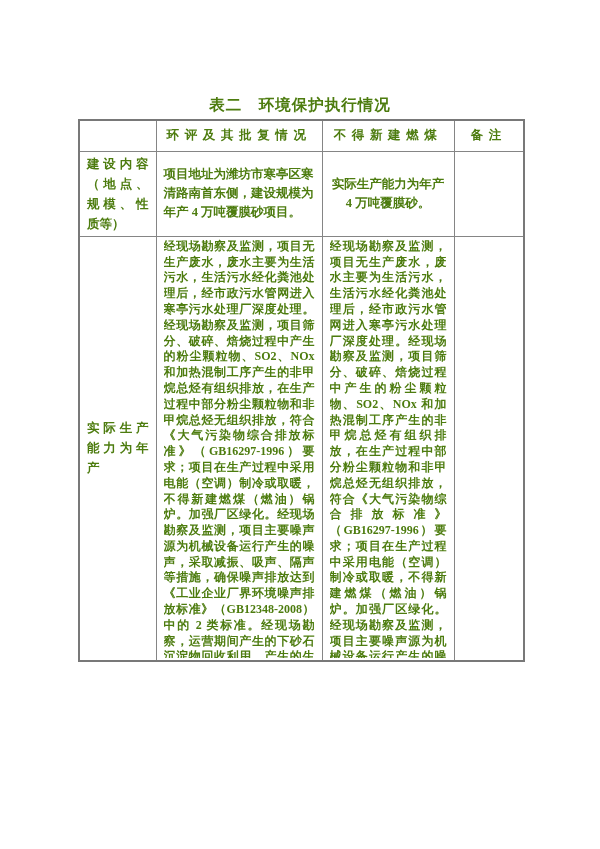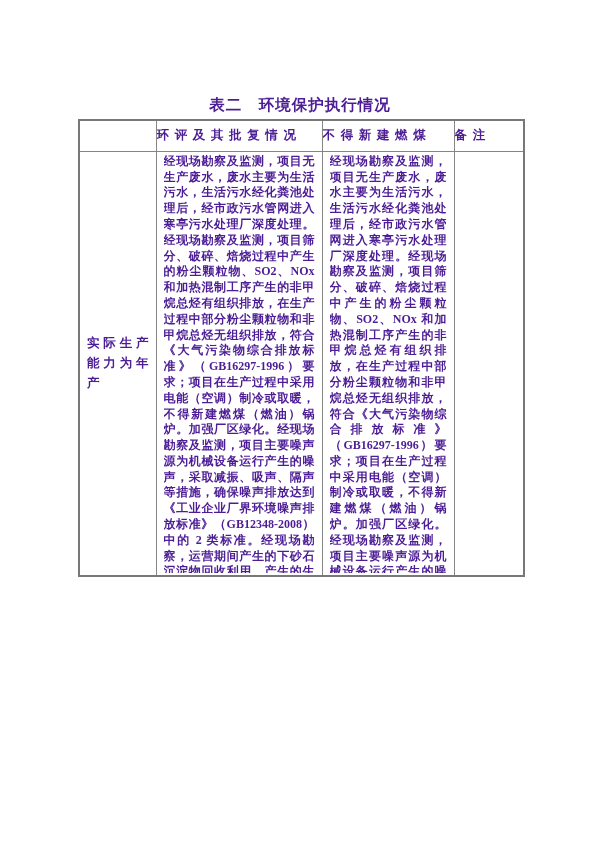--- a/index.html
+++ b/index.html
@@ -6,21 +6,21 @@
     margin: 0;
     padding: 0;
     background: #ffffff;
   }
   .page {
     position: relative;
     width: 600px;
     height: 849px;
     background: #ffffff;
     font-family: "Liberation Serif", "DejaVu Serif", serif;
-    color: #4c1d95;
+    color: #4d7c0f;
     overflow: hidden;
     text-decoration: underline;
   }
   .doc-title {
     position: absolute;
     top: 95px;
     left: 0;
     width: 600px;
     text-align: center;
     font-size: 15.5px;
@@ -47,24 +47,24 @@
     overflow: hidden;
     vertical-align: middle;
   }
   .col-label   { width: 77px;  }
   .col-eia     { width: 166px; }
   .col-actual  { width: 132px; }
   .col-remark  { width: 70px;  }
 
   tr.header-row th {
     height: 31px;
-    text-align: left;
+    text-align: center;
     letter-spacing: 0.45em;
     font-size: 12.5px;
-    padding: 2px 0;
+    padding: 2px 9px;
   }
   tr.row-1 td { height: 72px; }
   tr.row-2 td { height: 84px; }
   tr.row-3 td { height: 425px; }
 
   td.label-cell {
     text-align: justify;
     text-justify: inter-character;
     vertical-align: middle;
     line-height: 20px;
@@ -104,20 +104,26 @@
     </colgroup>
 
     <tbody>
         <tr class="header-row">
       <th></th>
       <th>环评及其批复情况</th>
       <th>不得新建燃煤</th>
       <th>备注</th>
     </tr>
 
+    <tr class="row-1">
+      <td class="label-cell">建设内容（地点、规模、性质等）</td>
+      <td class="v-top t-left lines-normal">项目地址为潍坊市寒亭区寒清路南首东侧，建设规模为年产 4 万吨覆膜砂项目。</td>
+      <td class="t-center lines-normal">实际生产能力为年产 4 万吨覆膜砂。</td>
+      <td></td>
+    </tr>
 
 
     <tr class="row-3">
       <td class="label-cell">实际生产能力为年产</td>
       <td class="long-cell">
         <div class="clip">经现场勘察及监测，项目无生产废水，废水主要为生活污水，生活污水经化粪池处理后，经市政污水管网进入寒亭污水处理厂深度处理。经现场勘察及监测，项目筛分、破碎、焙烧过程中产生的粉尘颗粒物、SO2、NOx 和加热混制工序产生的非甲烷总烃有组织排放，在生产过程中部分粉尘颗粒物和非甲烷总烃无组织排放，符合《大气污染物综合排放标准》（GB16297-1996）要求；项目在生产过程中采用电能（空调）制冷或取暖，不得新建燃煤（燃油）锅炉。加强厂区绿化。经现场勘察及监测，项目主要噪声源为机械设备运行产生的噪声，采取减振、吸声、隔声等措施，确保噪声排放达到《工业企业厂界环境噪声排放标准》（GB12348-2008）中的 2 类标准。经现场勘察，运营期间产生的下砂石沉淀物回收利用，产生的生活垃圾由环卫部门集中收集清运，统一处理。</div>
       </td>
       <td class="long-cell">
         <div class="clip">经现场勘察及监测，项目无生产废水，废水主要为生活污水，生活污水经化粪池处理后，经市政污水管网进入寒亭污水处理厂深度处理。经现场勘察及监测，项目筛分、破碎、焙烧过程中产生的粉尘颗粒物、SO2、NOx 和加热混制工序产生的非甲烷总烃有组织排放，在生产过程中部分粉尘颗粒物和非甲烷总烃无组织排放，符合《大气污染物综合排放标准》（GB16297-1996）要求；项目在生产过程中采用电能（空调）制冷或取暖，不得新建燃煤（燃油）锅炉。加强厂区绿化。经现场勘察及监测，项目主要噪声源为机械设备运行产生的噪声，采取减振、吸声、隔声等措施，确保噪声排放达到《工业企业厂界环</div>
       </td>

